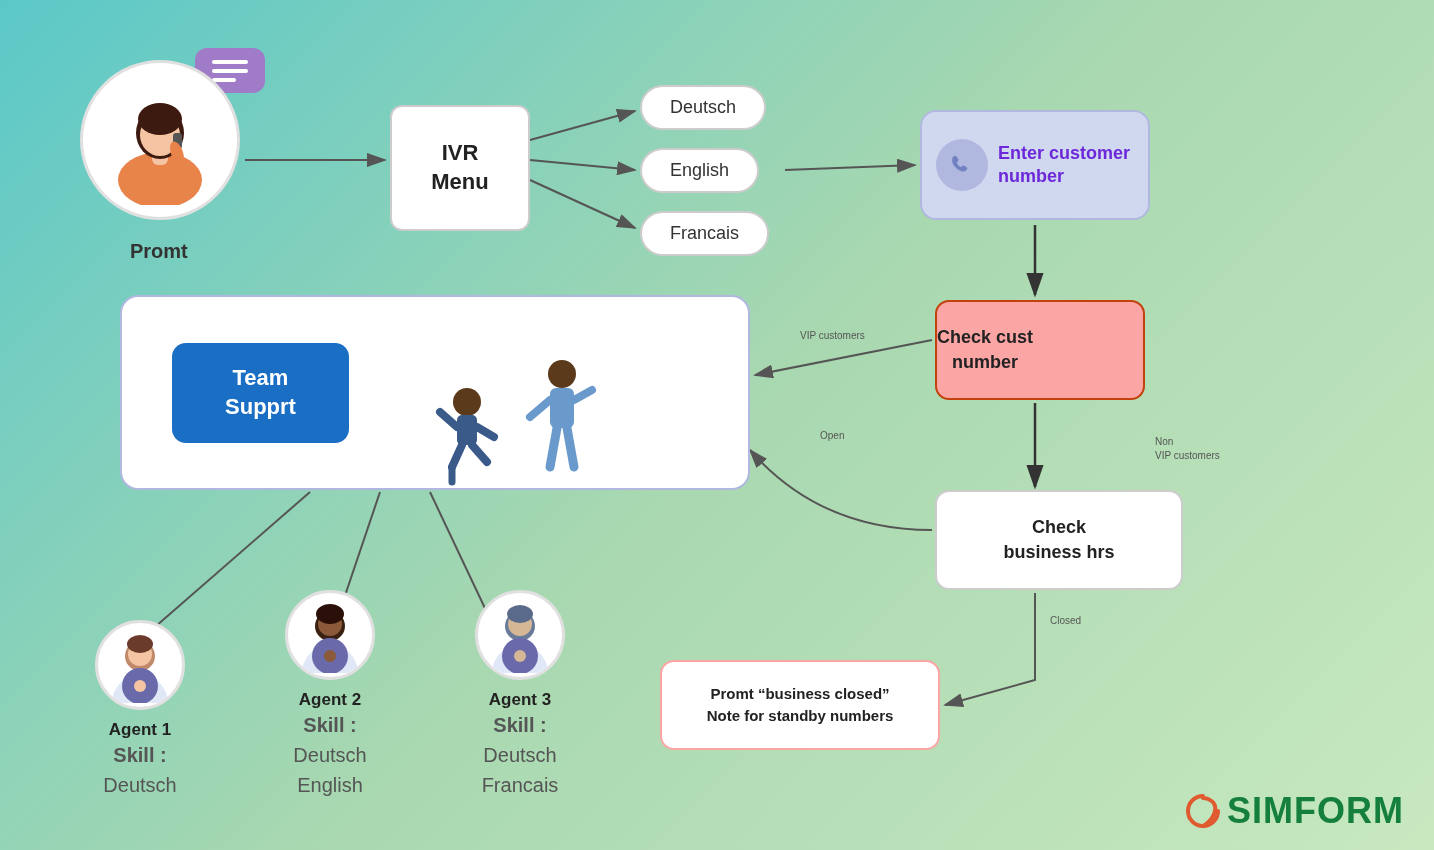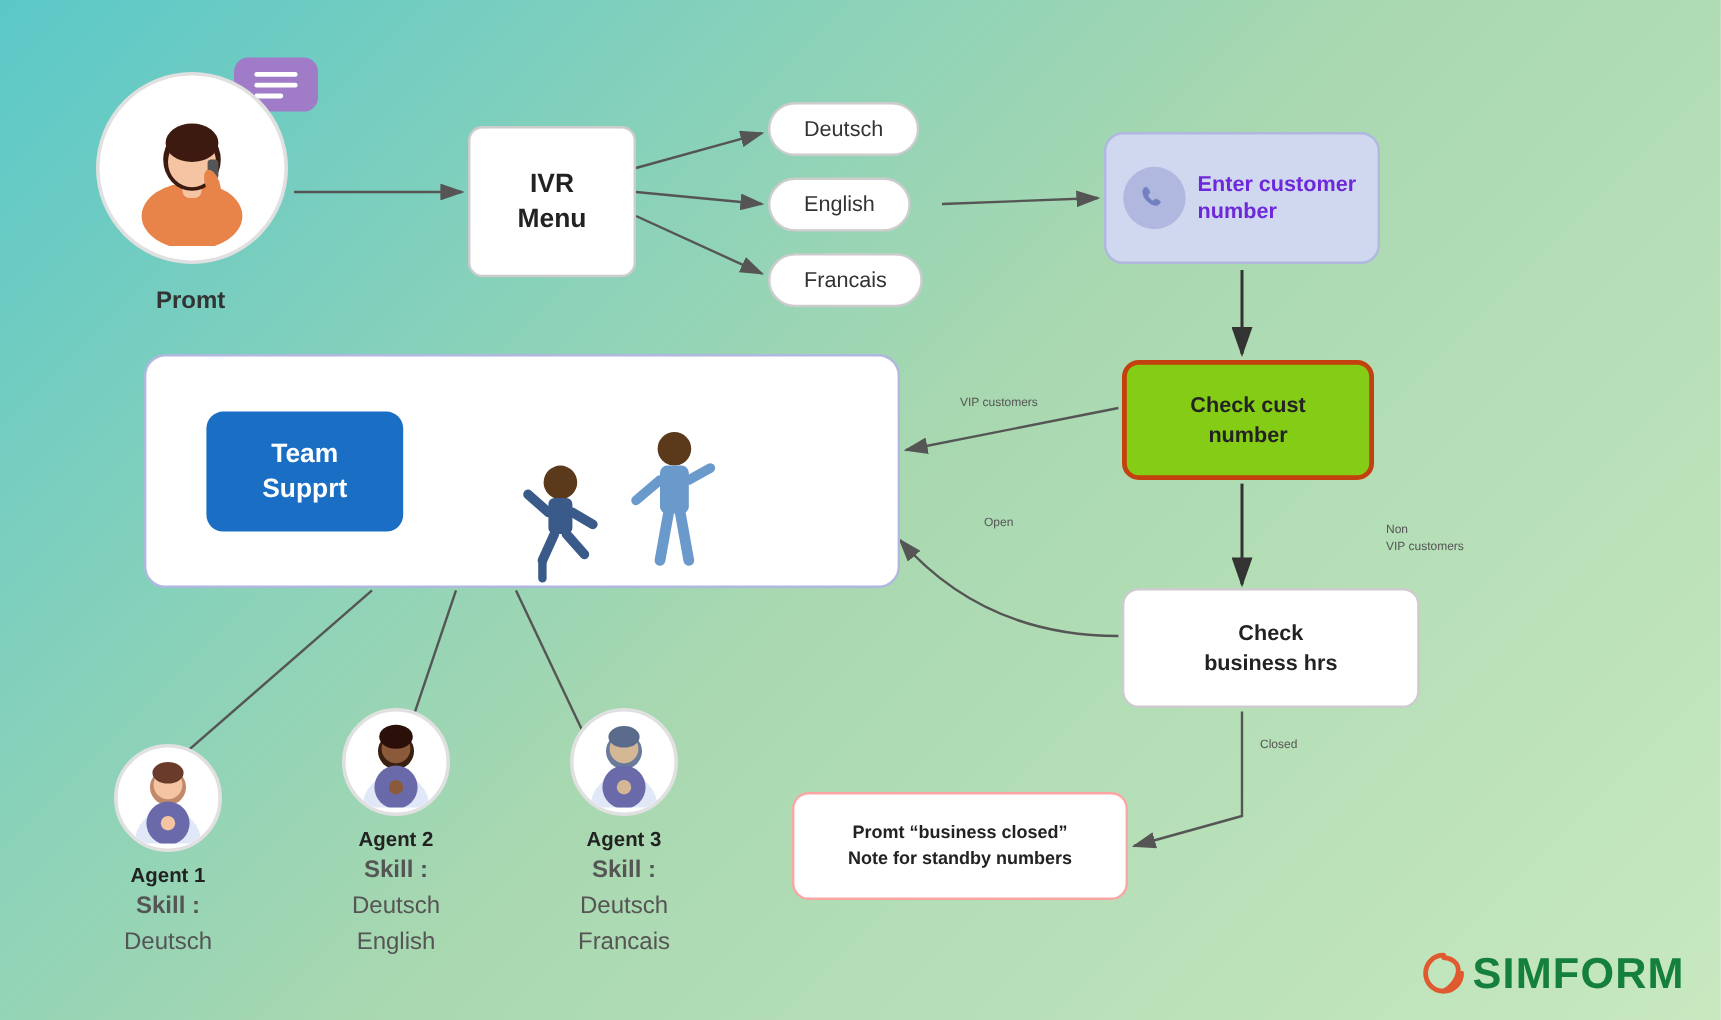--- a/index.html
+++ b/index.html
@@ -111,24 +111,24 @@
     }
     .enter-cust-text {
       font-size: 18px; font-weight: 700; color: #6d28d9; line-height: 1.3;
     }
 
     
     .check-cust-box {
       position: absolute;
       top: 300px; left: 935px;
       width: 210px; height: 100px;
-      background: #84cc16;
-      border: 4px solid #c2410c;
+      background: #fca5a5;
+      border: 2px solid #c2410c;
       border-radius: 14px;
-      display: flex; align-items: center; justify-content: center;
+      display: flex; align-items: center; justify-content: flex-start;
       font-size: 18px; font-weight: 700; color: #222;
       text-align: center;
       line-height: 1.4;
     }
 
     
     .check-biz-box {
       position: absolute;
       top: 490px; left: 935px;
       width: 248px; height: 100px;
@@ -149,21 +149,21 @@
       background: #fff;
       border: 2px solid #b0b8e0;
       border-radius: 18px;
       overflow: hidden;
       display: flex; align-items: center;
     }
 
     .team-support-banner {
       background: #1a6fc4;
       border-radius: 14px;
-      width: 164px; height: 100px;
+      width: 177px; height: 100px;
       display: flex; align-items: center; justify-content: center;
       margin-left: 50px;
       font-size: 22px; font-weight: 700; color: #fff;
       text-align: center;
       line-height: 1.3;
       z-index: 2;
       position: relative;
     }
 
     

